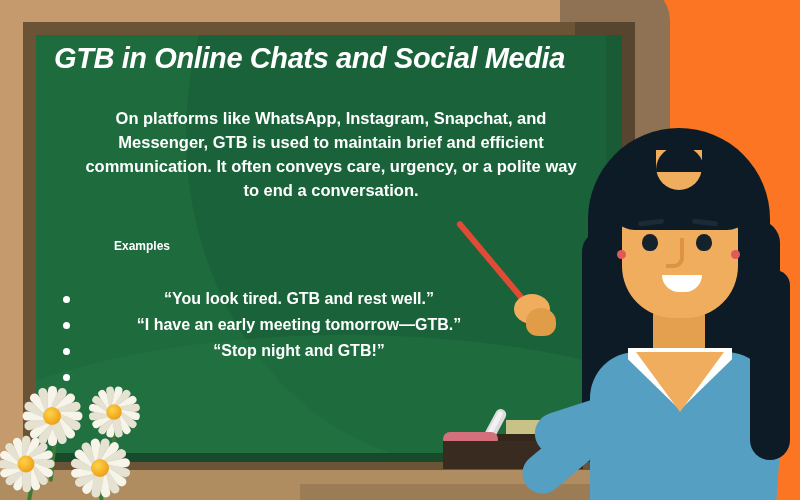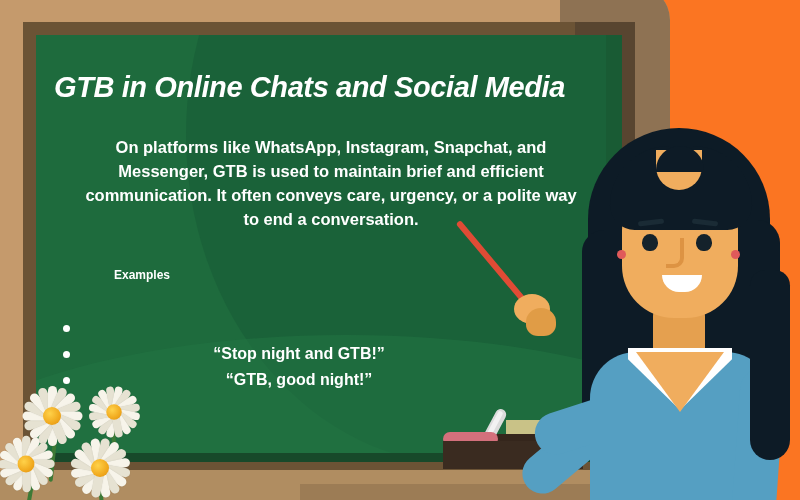--- a/index.html
+++ b/index.html
@@ -53,21 +53,21 @@
   .tan-bottom{
     position:absolute;left:-14px;top:470px;width:684px;height:44px;
     background:#b08d61;border-bottom-left-radius:34px;border-bottom-right-radius:34px;
   }
   .tan-bottom-shade{
     position:absolute;left:300px;top:484px;width:370px;height:30px;
     background:#9c7c55;border-bottom-right-radius:34px;
   }
 
   
-  .text-layer{position:absolute;left:36px;top:53px;width:586px;height:307px;}
+  .text-layer{position:absolute;left:36px;top:24px;width:586px;height:307px;}
   .title{
     position:absolute;left:18px;top:18px;width:570px;
     color:#ffffff;font-size:29px;font-weight:bold;font-style:italic;
     letter-spacing:-.4px;white-space:nowrap;
   }
   .para{
     position:absolute;left:40px;top:82px;width:510px;
     color:#ffffff;font-size:16.5px;font-weight:bold;line-height:24px;
     text-align:center;
   }
@@ -234,23 +234,24 @@
 
   <div class="tray-strip"></div>
   <div class="tan-bottom"></div>
   <div class="tan-bottom-shade"></div>
 
   <div class="text-layer">
     <div class="title">GTB in Online Chats and Social Media</div>
     <div class="para">On platforms like WhatsApp, Instagram, Snapchat, and Messenger, GTB is used to maintain brief and efficient communication. It often conveys care, urgency, or a polite way to end a conversation.</div>
     <div class="examples">Examples</div>
     <ul class="bullets">
+      <li><span class="dot"></span><span>“You look tired. GTB and rest well.”</span></li>
+      <li><span class="dot"></span><span>“I have an early meeting tomorrow—GTB.”</span></li>
+      <li><span class="dot"></span><span>“Stop night and GTB!”</span></li>
       <li><span class="dot"></span></li>
-      <li><span class="dot"></span><span>“Stop night and GTB!”</span></li>
-      <li><span class="dot"></span><span>“GTB, good night!”</span></li>
     </ul>
   </div>
 
   <div class="pointer"></div>
 
   <div class="eraser-khaki"></div>
   <div class="tray-lip"></div>
   <div class="chalk"></div>
   <div class="chalk-hi"></div>
   <div class="eraser-pink"></div>

